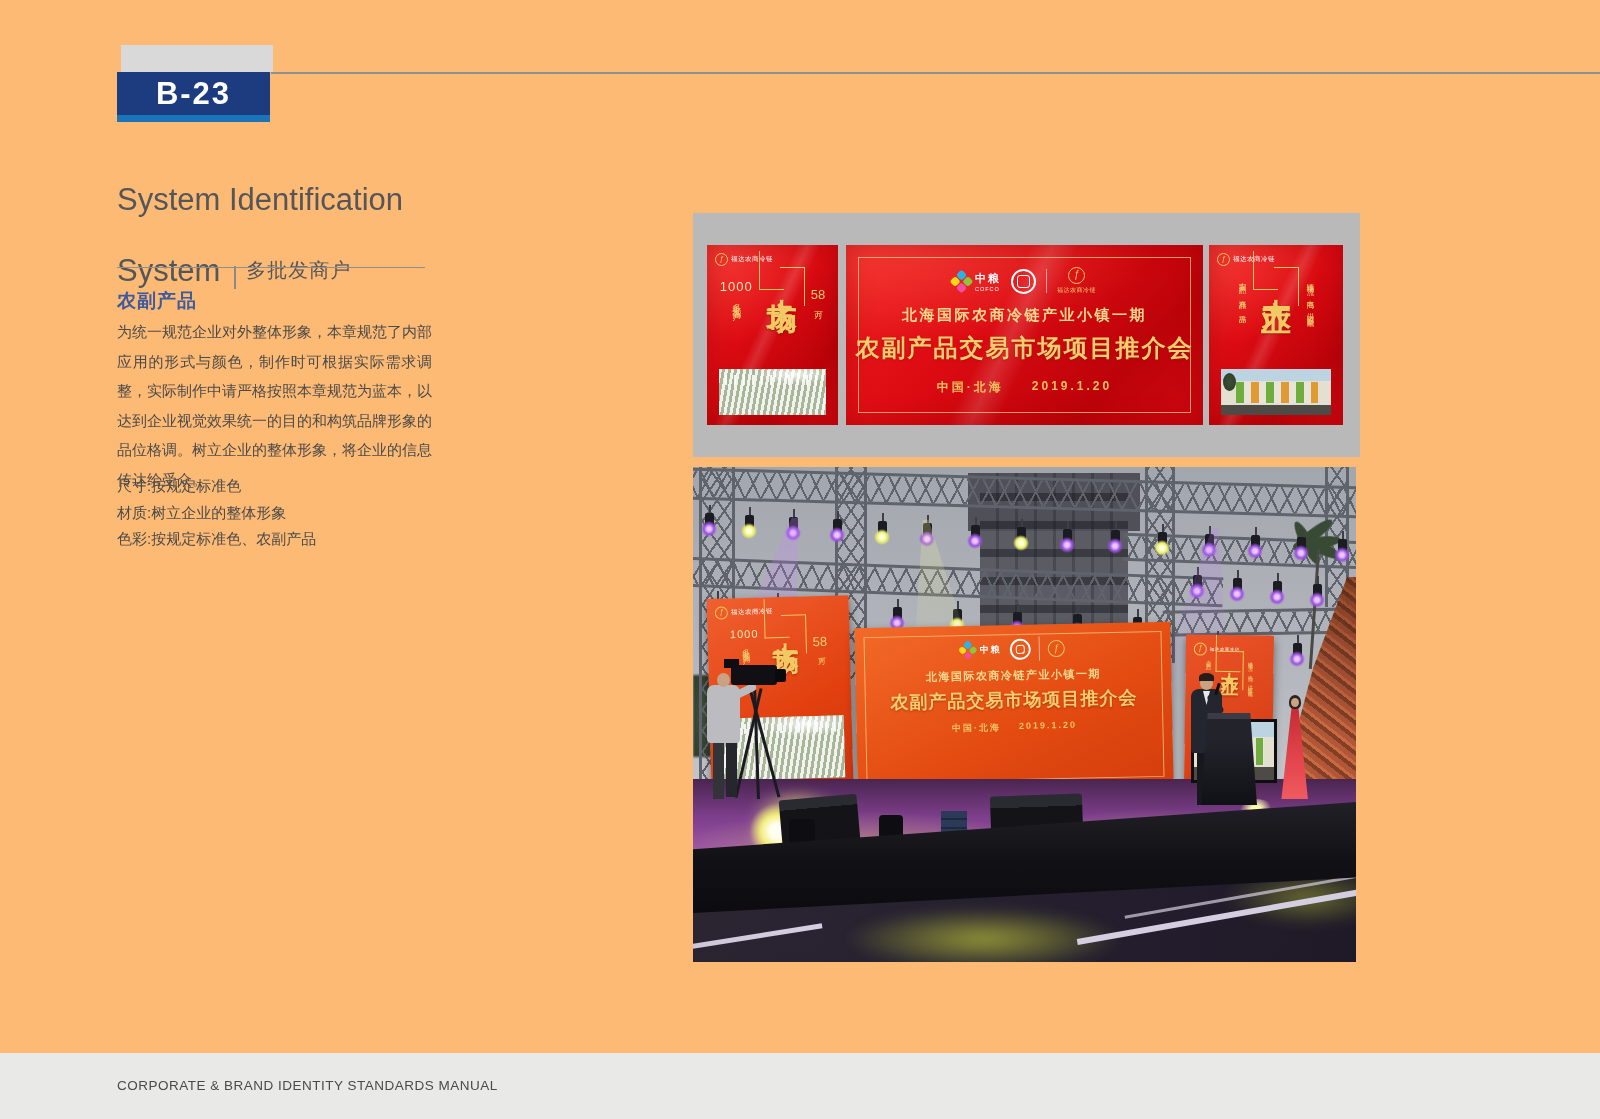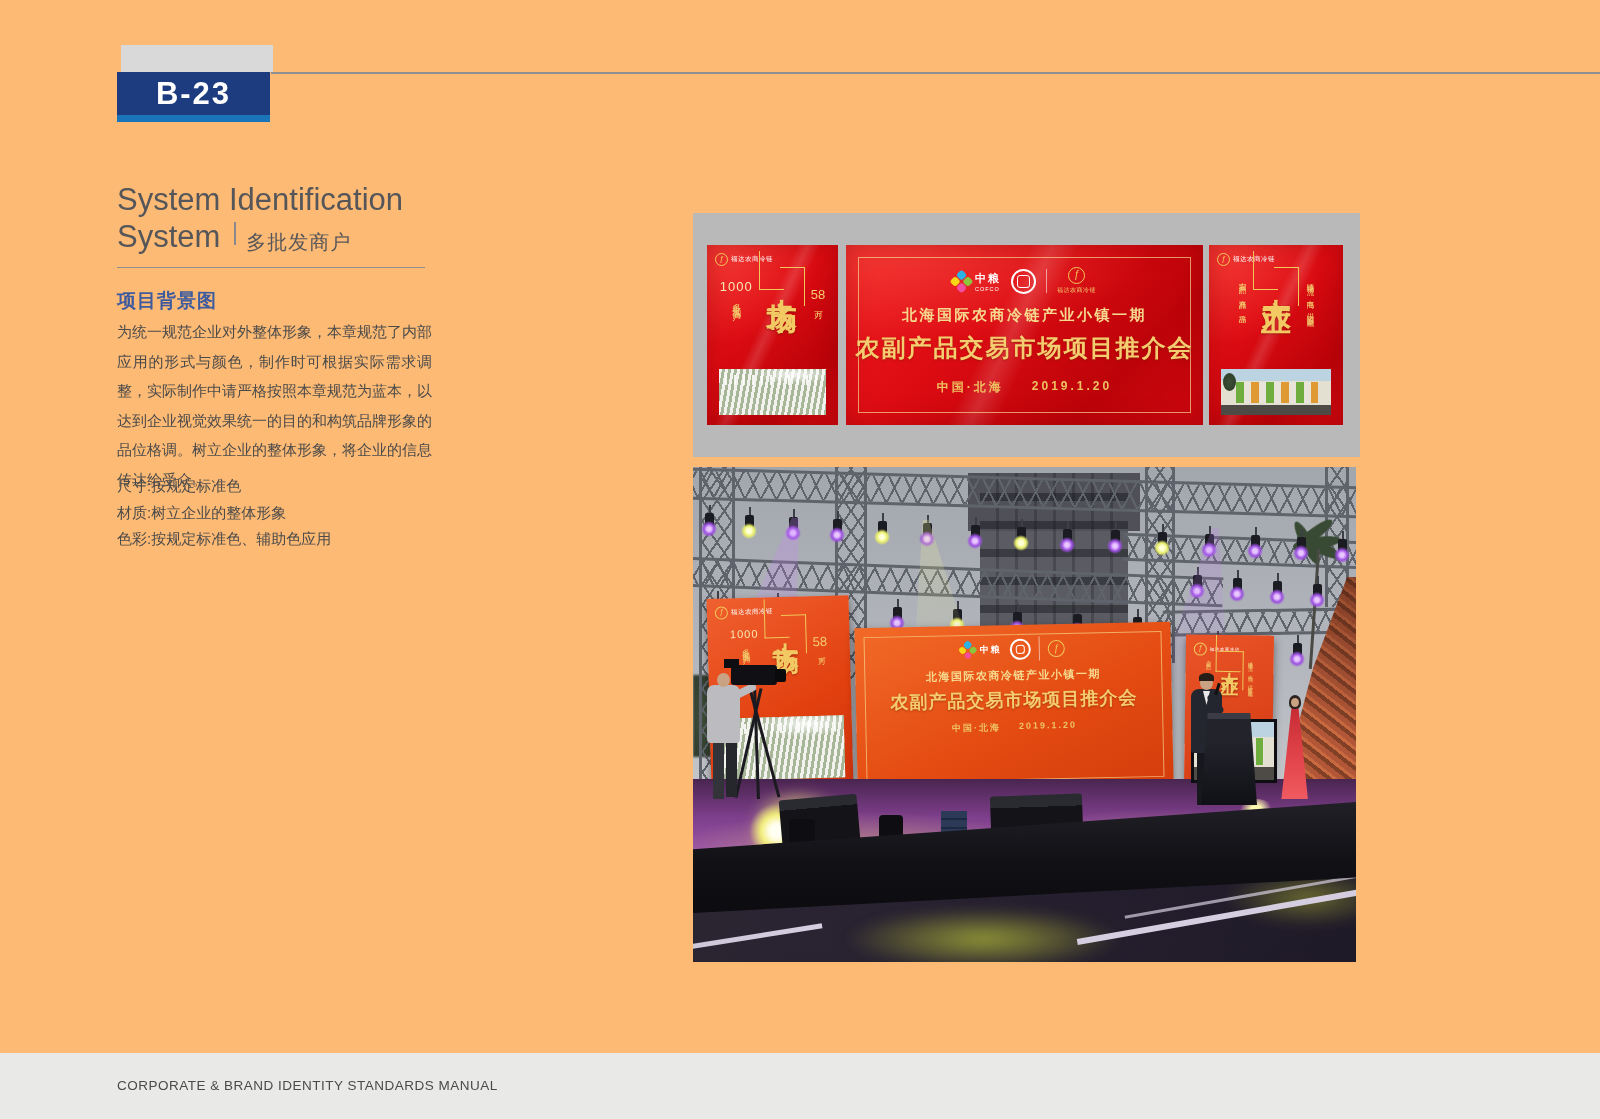--- a/index.html
+++ b/index.html
@@ -9,21 +9,21 @@
   
   .tab-shadow{position:absolute;left:121px;top:45px;width:152px;height:27px;background:#d9d9d9;}
   .tab{position:absolute;left:117px;top:72px;width:153px;height:43px;background:#1d3c7f;
        display:flex;align-items:center;justify-content:center;}
   .tab span{color:#fff;font-size:31px;font-weight:bold;letter-spacing:2px;}
   .tab-strip{position:absolute;left:117px;top:115px;width:153px;height:7px;background:#1a74ba;}
   .h-rule{position:absolute;left:271px;top:72px;width:1329px;height:2px;background:#8f8f8f;}
 
   
   .title{position:absolute;left:117px;top:181px;color:#55565a;font-size:31px;line-height:37px;}
-  .title-line2{display:flex;align-items:flex-start;}
+  .title-line2{display:flex;align-items:flex-end;margin-top:28px;}
   .tdiv{display:inline-block;width:2px;height:23px;background:#8a8a8e;margin:4px 10px 0 14px;}
   .tcn{font-size:20px;letter-spacing:1px;margin-top:6px;}
   .left-rule{position:absolute;left:117px;top:267px;width:308px;height:1px;background:#8f8f8f;}
   .sec-head{position:absolute;left:117px;top:288px;font-size:19px;font-weight:bold;color:#3d5b9e;letter-spacing:1px;}
   .body-text{position:absolute;left:117px;top:317px;width:315px;font-size:15px;line-height:29.5px;
              color:#4b4b4b;text-align:justify;}
   .specs{position:absolute;left:117px;top:473px;font-size:15px;line-height:26.5px;color:#4b4b4b;}
 
   
   .board{position:absolute;left:693px;top:213px;width:667px;height:244px;background:#b9b9b9;}
@@ -264,26 +264,26 @@
 
   <div class="title">
     <div>System Identification</div>
     <div class="title-line2">
       <span>System</span>
       <span class="tdiv"></span>
       <span class="tcn">多批发商户</span>
     </div>
   </div>
   <div class="left-rule"></div>
-  <div class="sec-head">项目背景图</div>
+  <div class="sec-head">农副产品</div>
   <div class="body-text">为统一规范企业对外整体形象，本章规范了内部应用的形式与颜色，制作时可根据实际需求调整，实际制作中请严格按照本章规范为蓝本，以达到企业视觉效果统一的目的和构筑品牌形象的品位格调。树立企业的整体形象，将企业的信息传达给受众。</div>
   <div class="specs">
     <div>尺寸:按规定标准色</div>
     <div>材质:树立企业的整体形象</div>
-    <div>色彩:按规定标准色、辅助色应用</div>
+    <div>色彩:按规定标准色、农副产品</div>
   </div>
 
   <div class="board">
 
     <div class="rp rp-left">
       <div class="brand">
         <span class="ring">ƒ</span>
         <span class="bname">福达农商冷链</span>
       </div>
       <div class="vgroup">

